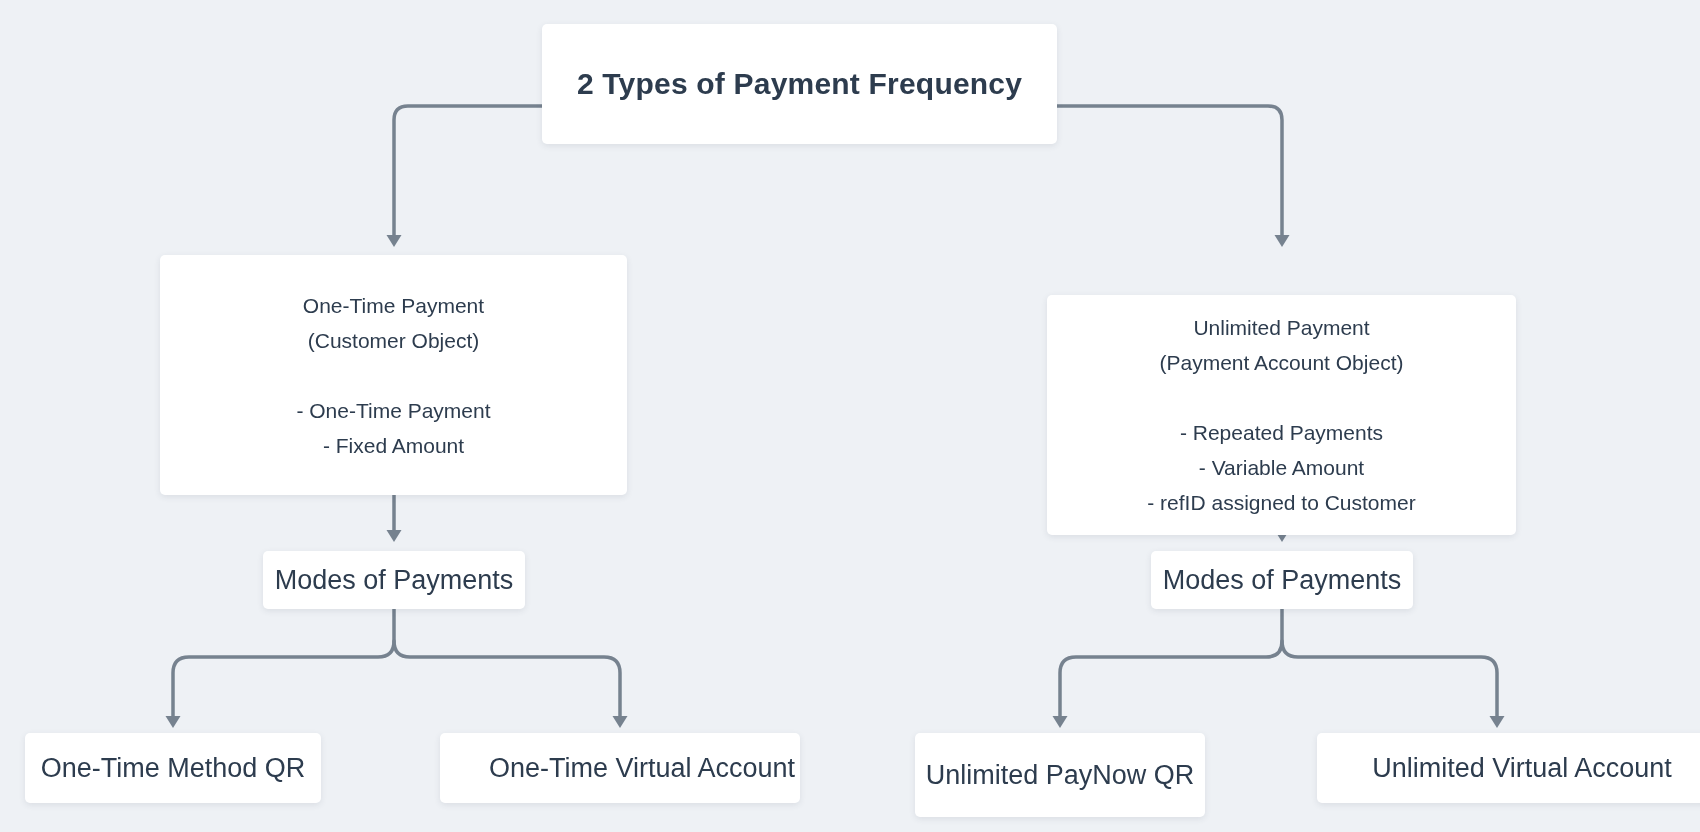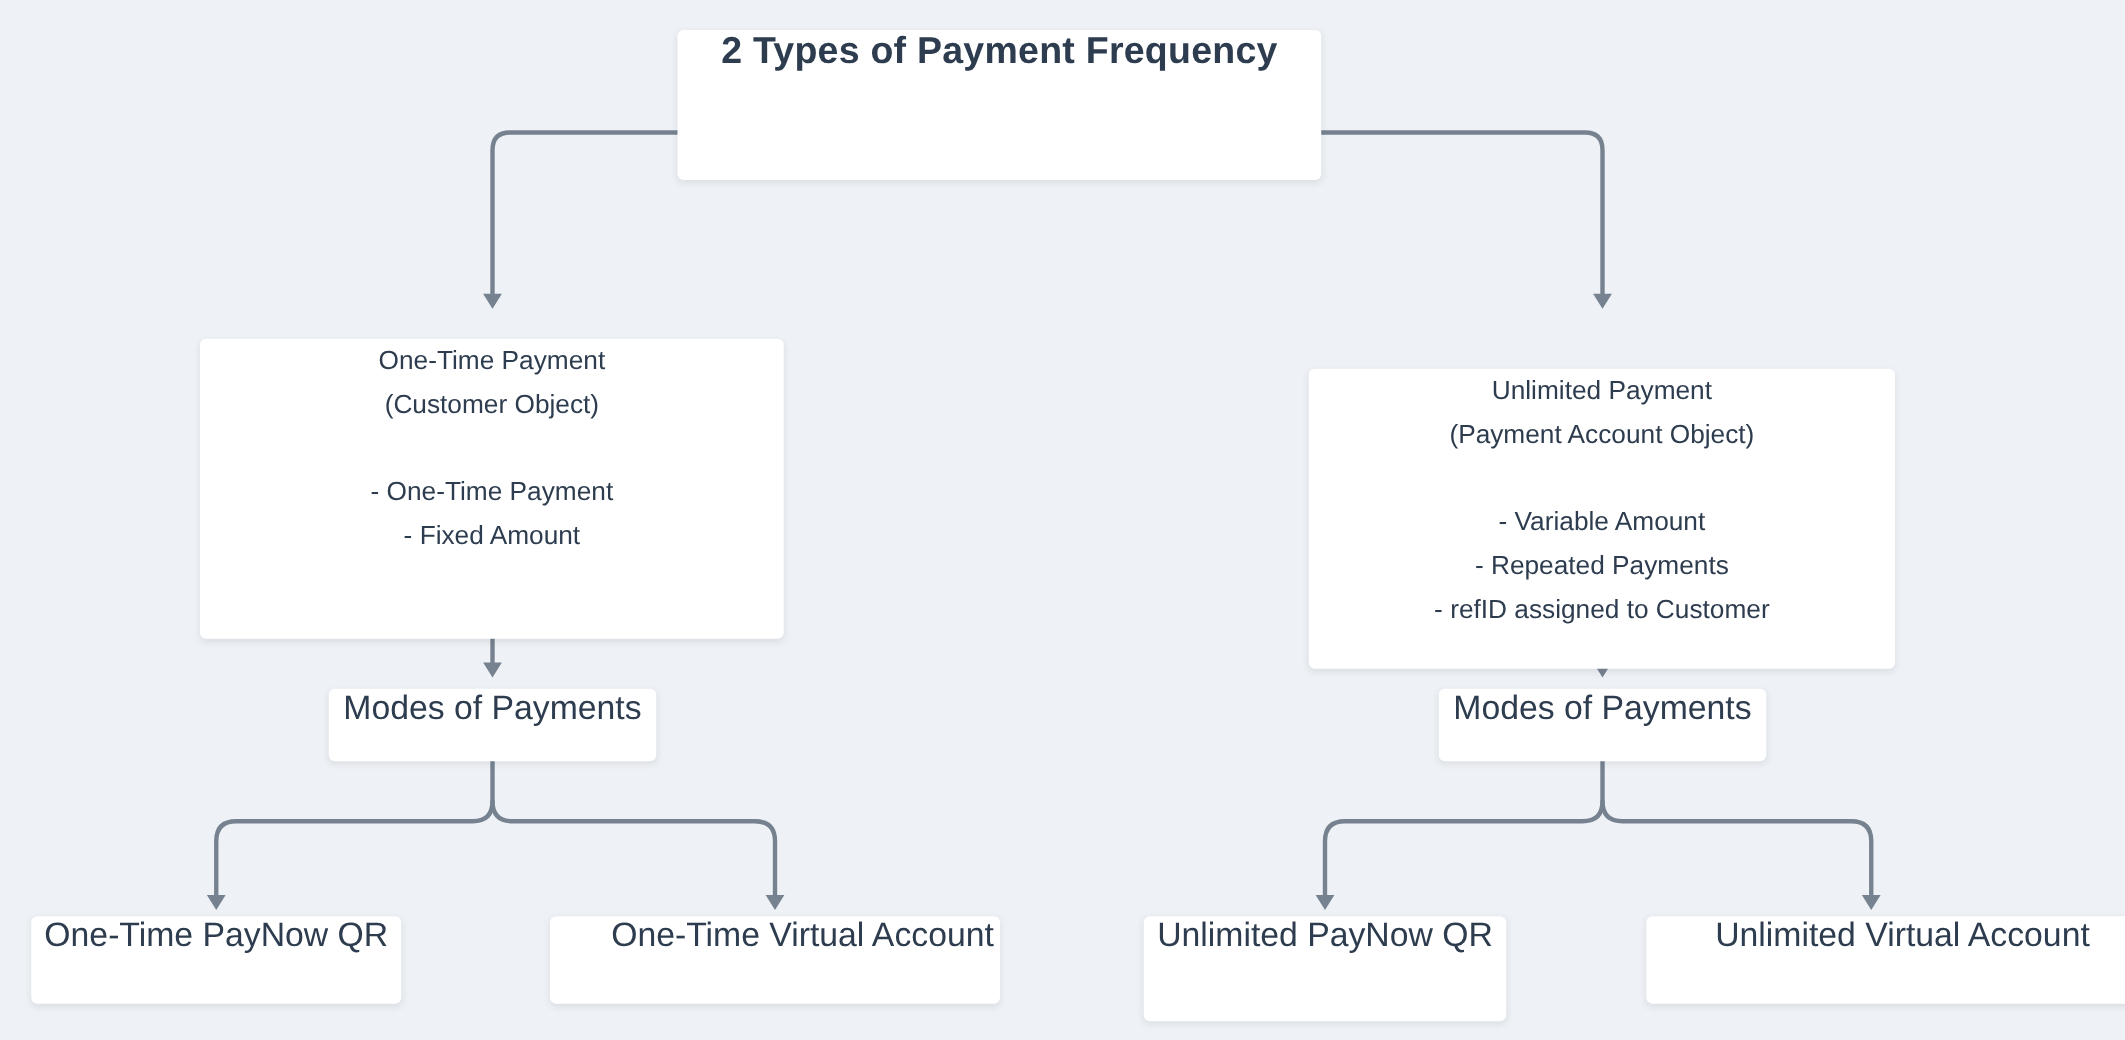--- a/index.html
+++ b/index.html
@@ -30,21 +30,21 @@
   .connectors polygon { fill: #76828f; }
   .node {
     position: absolute;
     background: #ffffff;
     border-radius: 5px;
     box-shadow: 0 2px 6px rgba(45, 62, 80, 0.10);
     color: #2d3c4e;
     display: flex;
     flex-direction: column;
     align-items: center;
-    justify-content: flex-start;
+    justify-content: center;
     text-align: center;
     box-sizing: border-box;
   }
   .title-node span {
     font-size: 30px;
     font-weight: 600;
     letter-spacing: 0.2px;
   }
   .detail-node .line {
     display: block;
@@ -84,47 +84,47 @@
     <path d="M 1282 609 V 641 Q 1282 657 1266 657 H 1076 Q 1060 657 1060 673 V 716"></path>
     <polygon points="1052.5,716 1067.5,716 1060,728"></polygon>
     <path d="M 1282 641 Q 1282 657 1298 657 H 1481 Q 1497 657 1497 673 V 716"></path>
     <polygon points="1489.5,716 1504.5,716 1497,728"></polygon>
   </svg>
 
   <div class="node title-node" style="left:542px; top:24px; width:515px; height:120px;">
     <span>2 Types of Payment Frequency</span>
   </div>
 
-  <div class="node detail-node" style="left:160px; top:255px; width:467px; height:240px;margin-top:16px;">
+  <div class="node detail-node" style="left:160px; top:255px; width:467px; height:240px;">
     <span class="line">One-Time Payment</span>
     <span class="line">(Customer Object)</span>
     <span class="line"></span>
     <span class="line">- One-Time Payment</span>
     <span class="line">- Fixed Amount</span>
   </div>
 
   <div class="node detail-node" style="left:1047px; top:255px; width:469px; height:240px;margin-top:40px;">
     <span class="line">Unlimited Payment</span>
     <span class="line">(Payment Account Object)</span>
     <span class="line"></span>
+    <span class="line">- Repeated Payments</span>
     <span class="line">- Variable Amount</span>
-    <span class="line">- Repeated Payments</span>
     <span class="line">- refID assigned to Customer</span>
   </div>
 
   <div class="node small-node" style="left:263px; top:551px; width:262px; height:58px;">
     <span>Modes of Payments</span>
   </div>
 
   <div class="node small-node" style="left:1151px; top:551px; width:262px; height:58px;">
     <span>Modes of Payments</span>
   </div>
 
   <div class="node small-node" style="left:25px; top:733px; width:296px; height:70px;">
-    <span>One-Time PayNow QR</span>
+    <span>One-Time Method QR</span>
   </div>
 
   <div class="node small-node" style="left:440px; top:733px; width:360px; height:70px;padding-left:44px;">
     <span>One-Time Virtual Account</span>
   </div>
 
   <div class="node small-node" style="left:915px; top:733px; width:290px; height:84px;">
     <span>Unlimited PayNow QR</span>
   </div>
 

